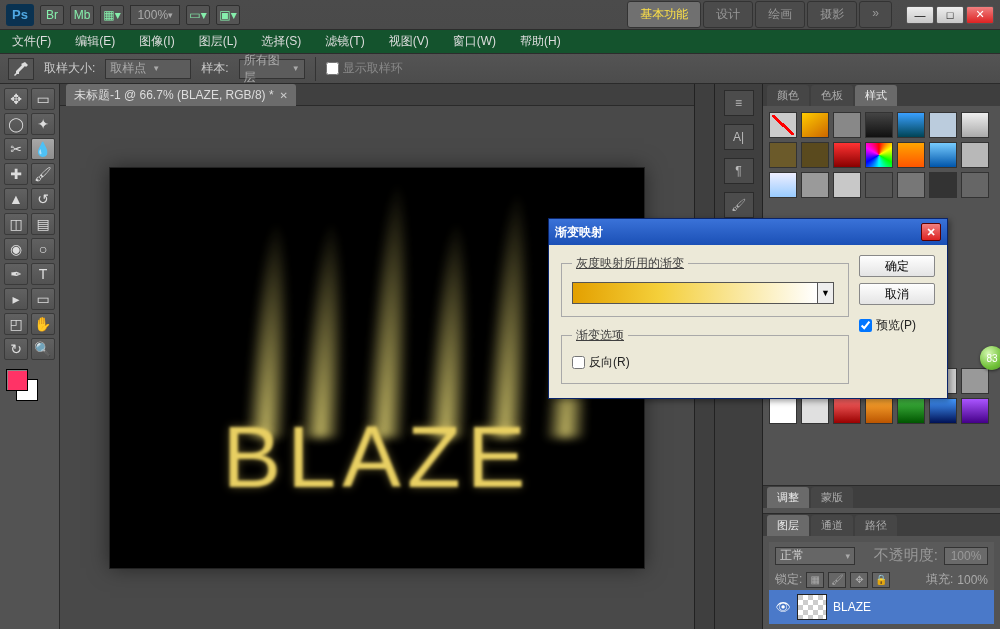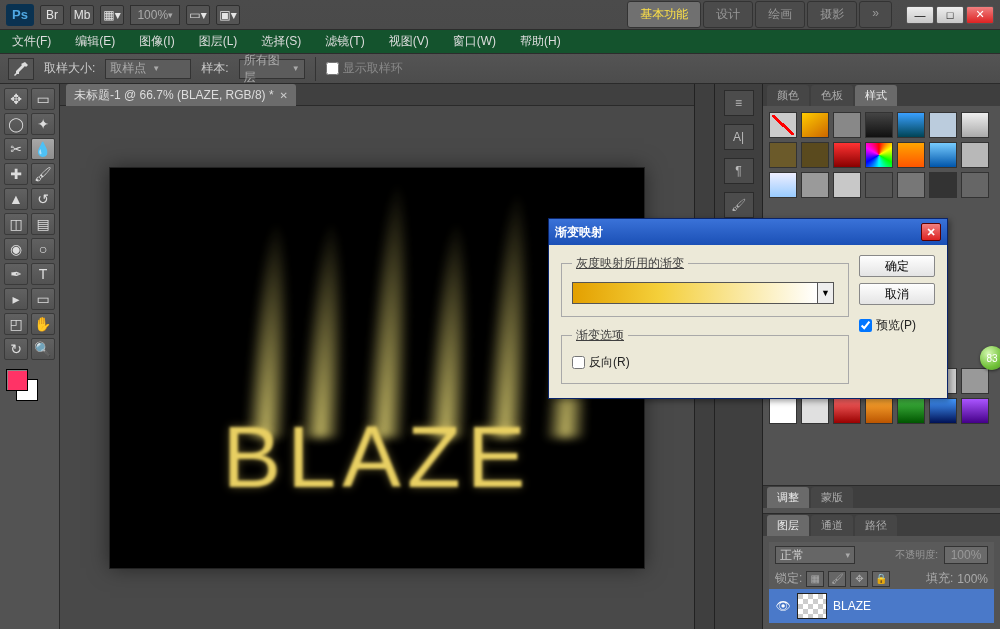--- a/index.html
+++ b/index.html
@@ -1,21 +1,21 @@
 <!DOCTYPE html>
 <html><head>
 <meta charset="utf-8">
 <style>
 * { box-sizing: border-box; margin: 0; padding: 0; font-family: "Microsoft YaHei", Tahoma, sans-serif; font-size: 12px; }
 body { background: #494949; width: 1000px; height: 629px; overflow: hidden; position: relative; user-select: none; }
 
 
 .titlebar { height: 30px; background: linear-gradient(#4b4b4b,#4a4a4a); display:flex; align-items:center; padding: 0 6px; gap:6px; border-bottom:1px solid #2c2c2c; }
 .ps-logo { width:28px; height:22px; background:#0a3251; color:#4fa8e3; display:flex; align-items:center; justify-content:center; font-weight:bold; border-radius:3px; font-size:13px; }
-.titlebar .ico-btn { width:24px; height:20px; border:1px solid #2f2f2f; background:#545454; display:flex; align-items:center; justify-content:center; color:#e5e5e5; border-radius:2px; }
+.titlebar .ico-btn { width:24px; height:20px; border:1px solid #2f2f2f; background:#545454; display:flex; align-items:center; justify-content:center; color:#86efac; border-radius:2px; }
 .titlebar .zoom-box { width:50px; height:20px; border:1px solid #2f2f2f; background:#545454; color:#aaa; display:flex; align-items:center; justify-content:center; }
 .workspace-tabs { margin-left:auto; display:flex; gap:2px; }
 .workspace-tabs .wtab { padding:4px 12px; color:#999; background:#4b4b4b; border:1px solid #333; border-radius:3px; }
 .workspace-tabs .wtab.active { background:#707070; color:#fde047; }
 .win-controls { display:flex; gap:2px; margin-left:8px; }
 .win-btn { width:28px; height:18px; background:linear-gradient(#eee,#c8c8c8); border:1px solid #555; border-radius:2px; display:flex; align-items:center; justify-content:center; font-size:11px; }
 .win-btn.close { background:linear-gradient(#f08080,#d22); color:#fff; }
 
 
 .menubar { height:24px; background:#14532d; display:flex; align-items:center; padding:0 6px; gap:12px; color:#ddd; border-bottom:1px solid #2c2c2c; }
@@ -68,21 +68,21 @@
 .panel .tab { padding:3px 10px; color:#aaa; background:#464646; border-radius:3px 3px 0 0; font-size:11px; }
 .panel .tab.active { background:#6a6a6a; color:#eee; }
 .panel .body { background:#535353; padding:6px; }
 .styles-grid { display:grid; grid-template-columns: repeat(7, 28px); gap:4px; }
 .style-sw { width:28px; height:26px; border:1px solid #333; background:#777; }
 .style-sw.none{ background:#ccc; position:relative; }
 .style-sw.none::after{ content:""; position:absolute; left:2px; top:2px; right:2px; bottom:2px; background:linear-gradient(to top right, transparent 45%, red 45%, red 55%, transparent 55%); }
 .layers-body { padding:0; }
 .layer-opts { display:flex; align-items:center; gap:6px; padding:4px 6px; background:#5a5a5a; }
 .layer-opts .sel { flex:0 0 80px; height:18px; border:1px solid #333; background:#666; color:#ccc; display:flex; align-items:center; justify-content:space-between; padding:0 4px; }
-.layer-opts .lbl { color:#999; font-size:10px; margin-left:auto; }
+.layer-opts .lbl { color:#999; font-size:15px; margin-left:auto; }
 .layer-opts .pct { width:44px; height:18px; border:1px solid #333; background:#6a6a6a; color:#999; display:flex; align-items:center; justify-content:center; }
 .lock-row { display:flex; align-items:center; gap:4px; padding:2px 6px; background:#5a5a5a; color:#aaa; }
 .lock-row .chip{ width:18px; height:16px; border:1px solid #333; background:#666; display:flex; align-items:center; justify-content:center; font-size:10px; }
 .layer-row { display:flex; align-items:center; gap:6px; padding:4px 6px; background:#4a79c9; color:#fff; }
 .layer-row .eye{ width:16px; text-align:center; }
 .layer-row .thumb{ width:30px; height:26px; background:repeating-conic-gradient(#fff 0 25%, #ccc 0 50%) 0 0/10px 10px; border:1px solid #222; }
 
 
 .dialog { position:absolute; left:548px; top:218px; width:400px; background:#ece9d8; border:1px solid #0a246a; box-shadow:2px 2px 6px rgba(0,0,0,.4); z-index:50; }
 .dialog .dtitle { height:26px; background:linear-gradient(#3a72d8,#1b50b6); color:#fff; display:flex; align-items:center; padding:0 6px; font-weight:bold; }

